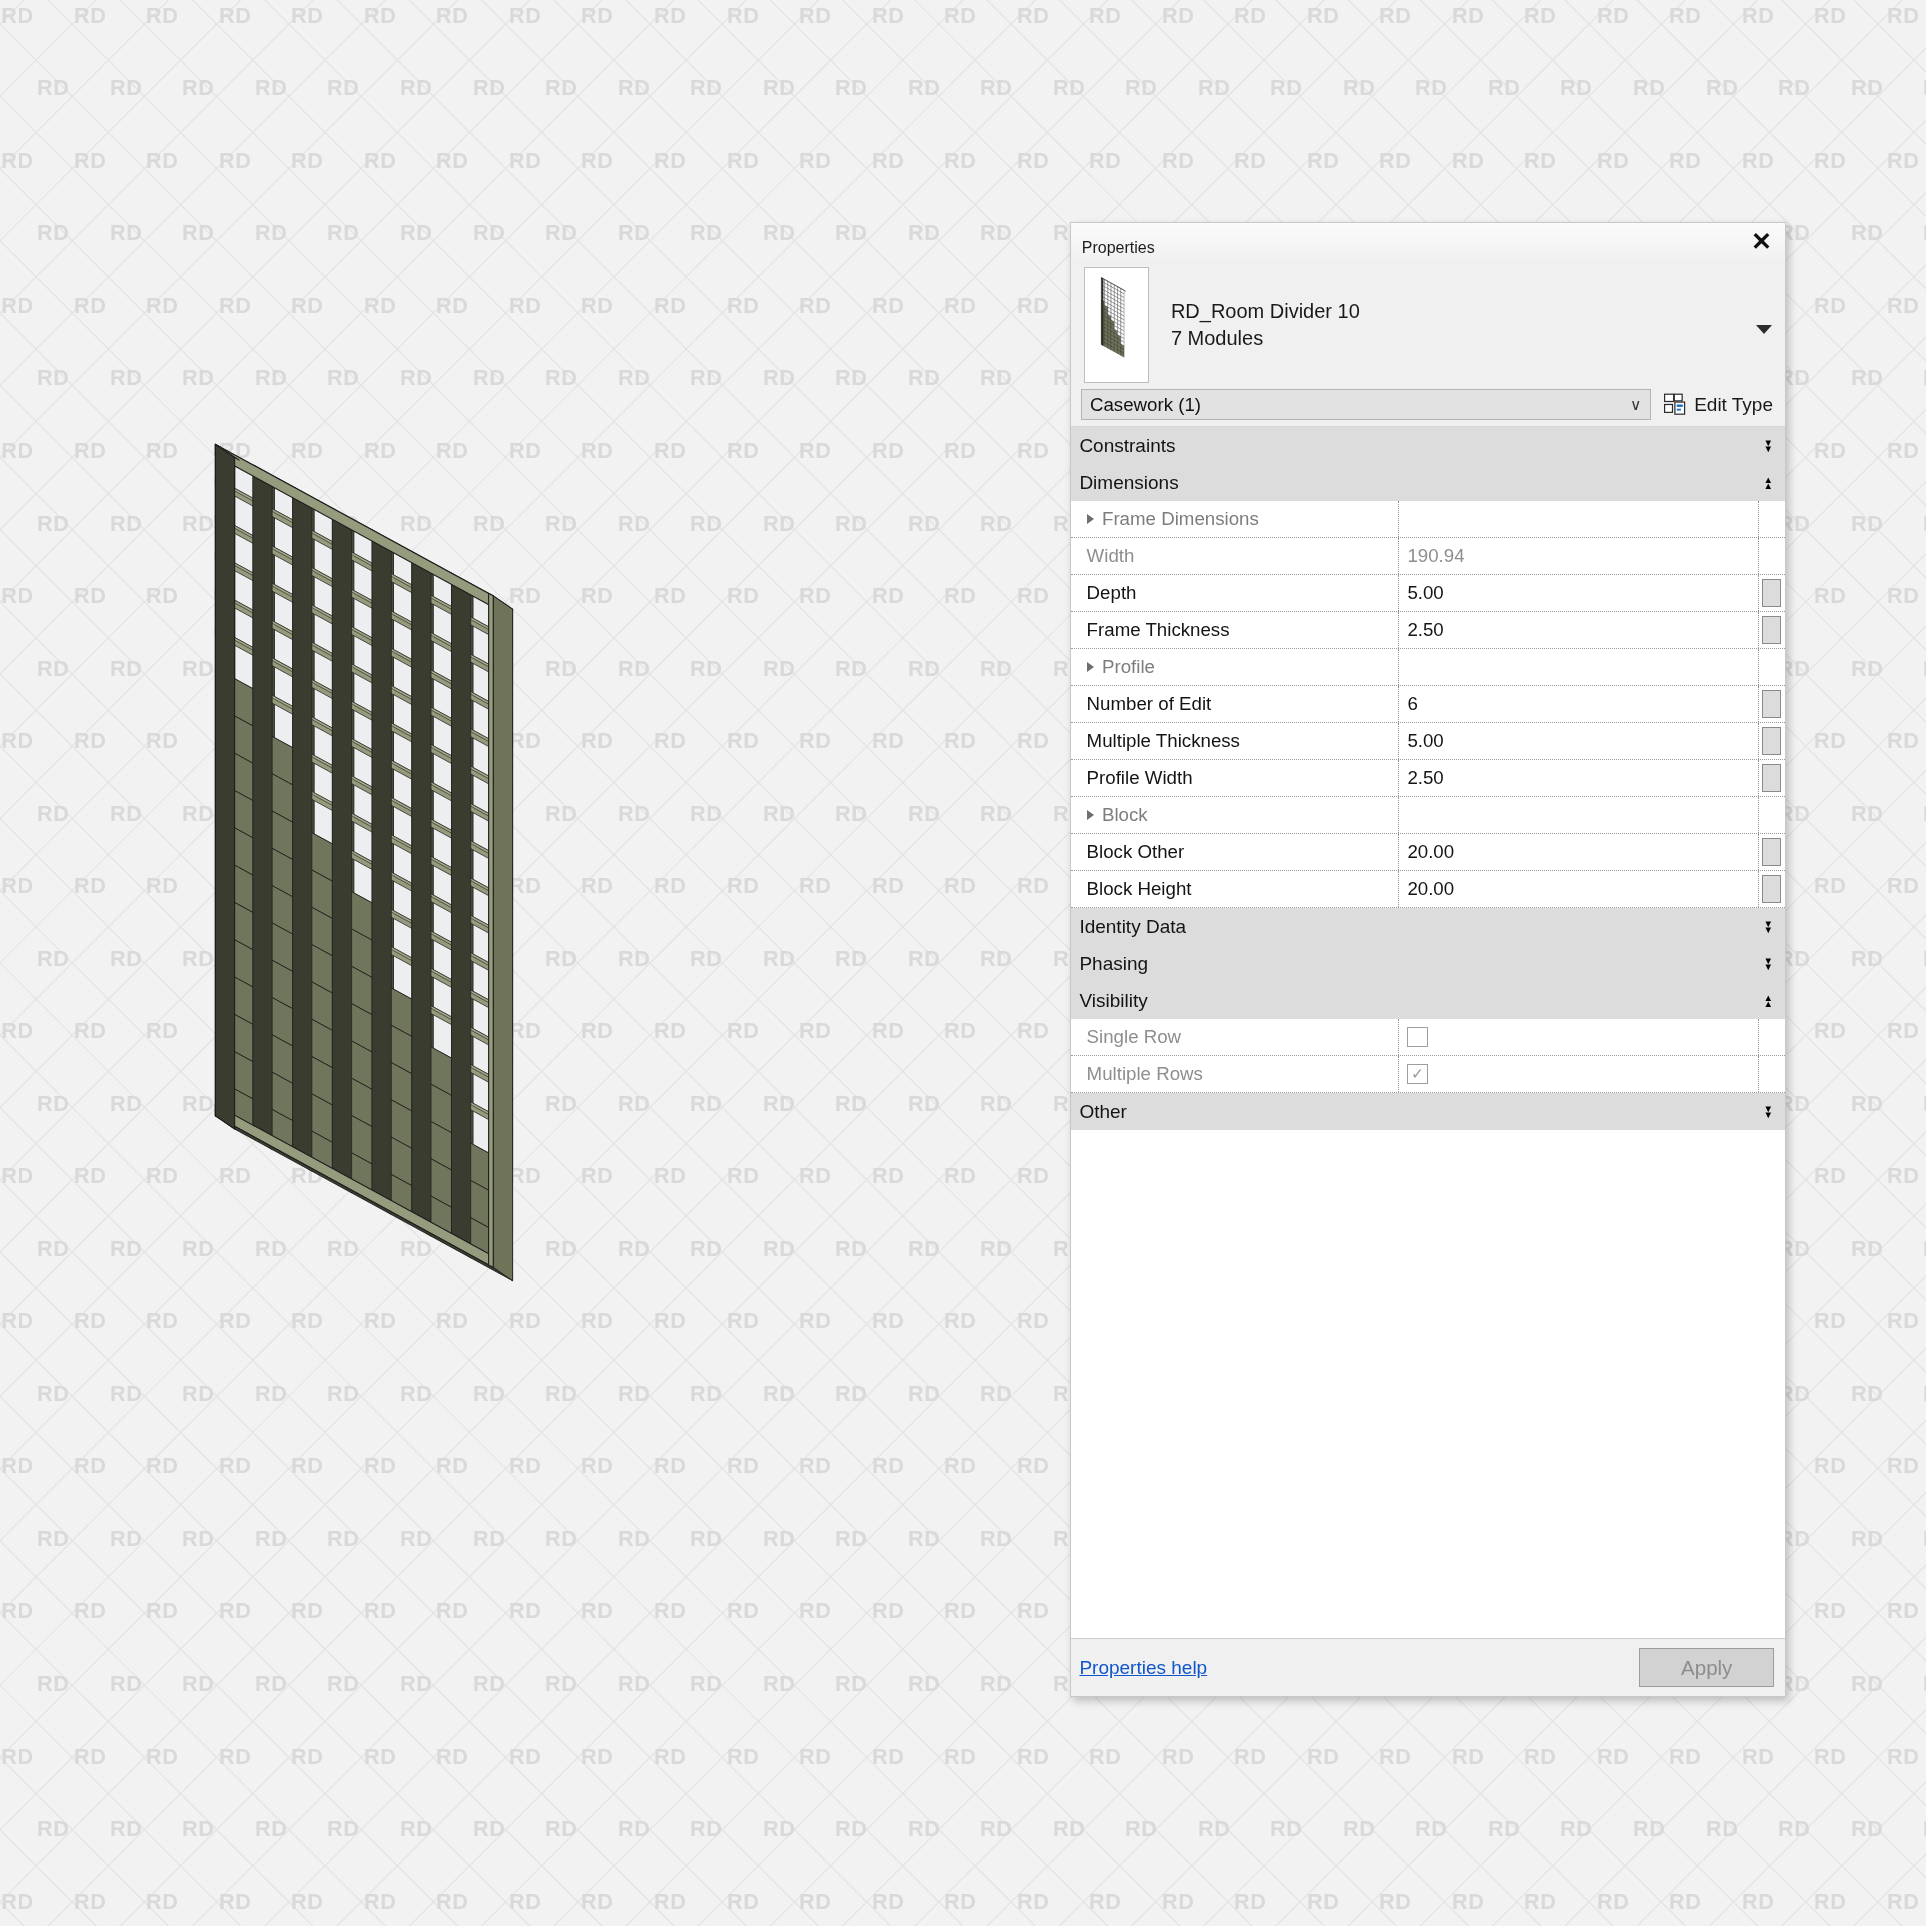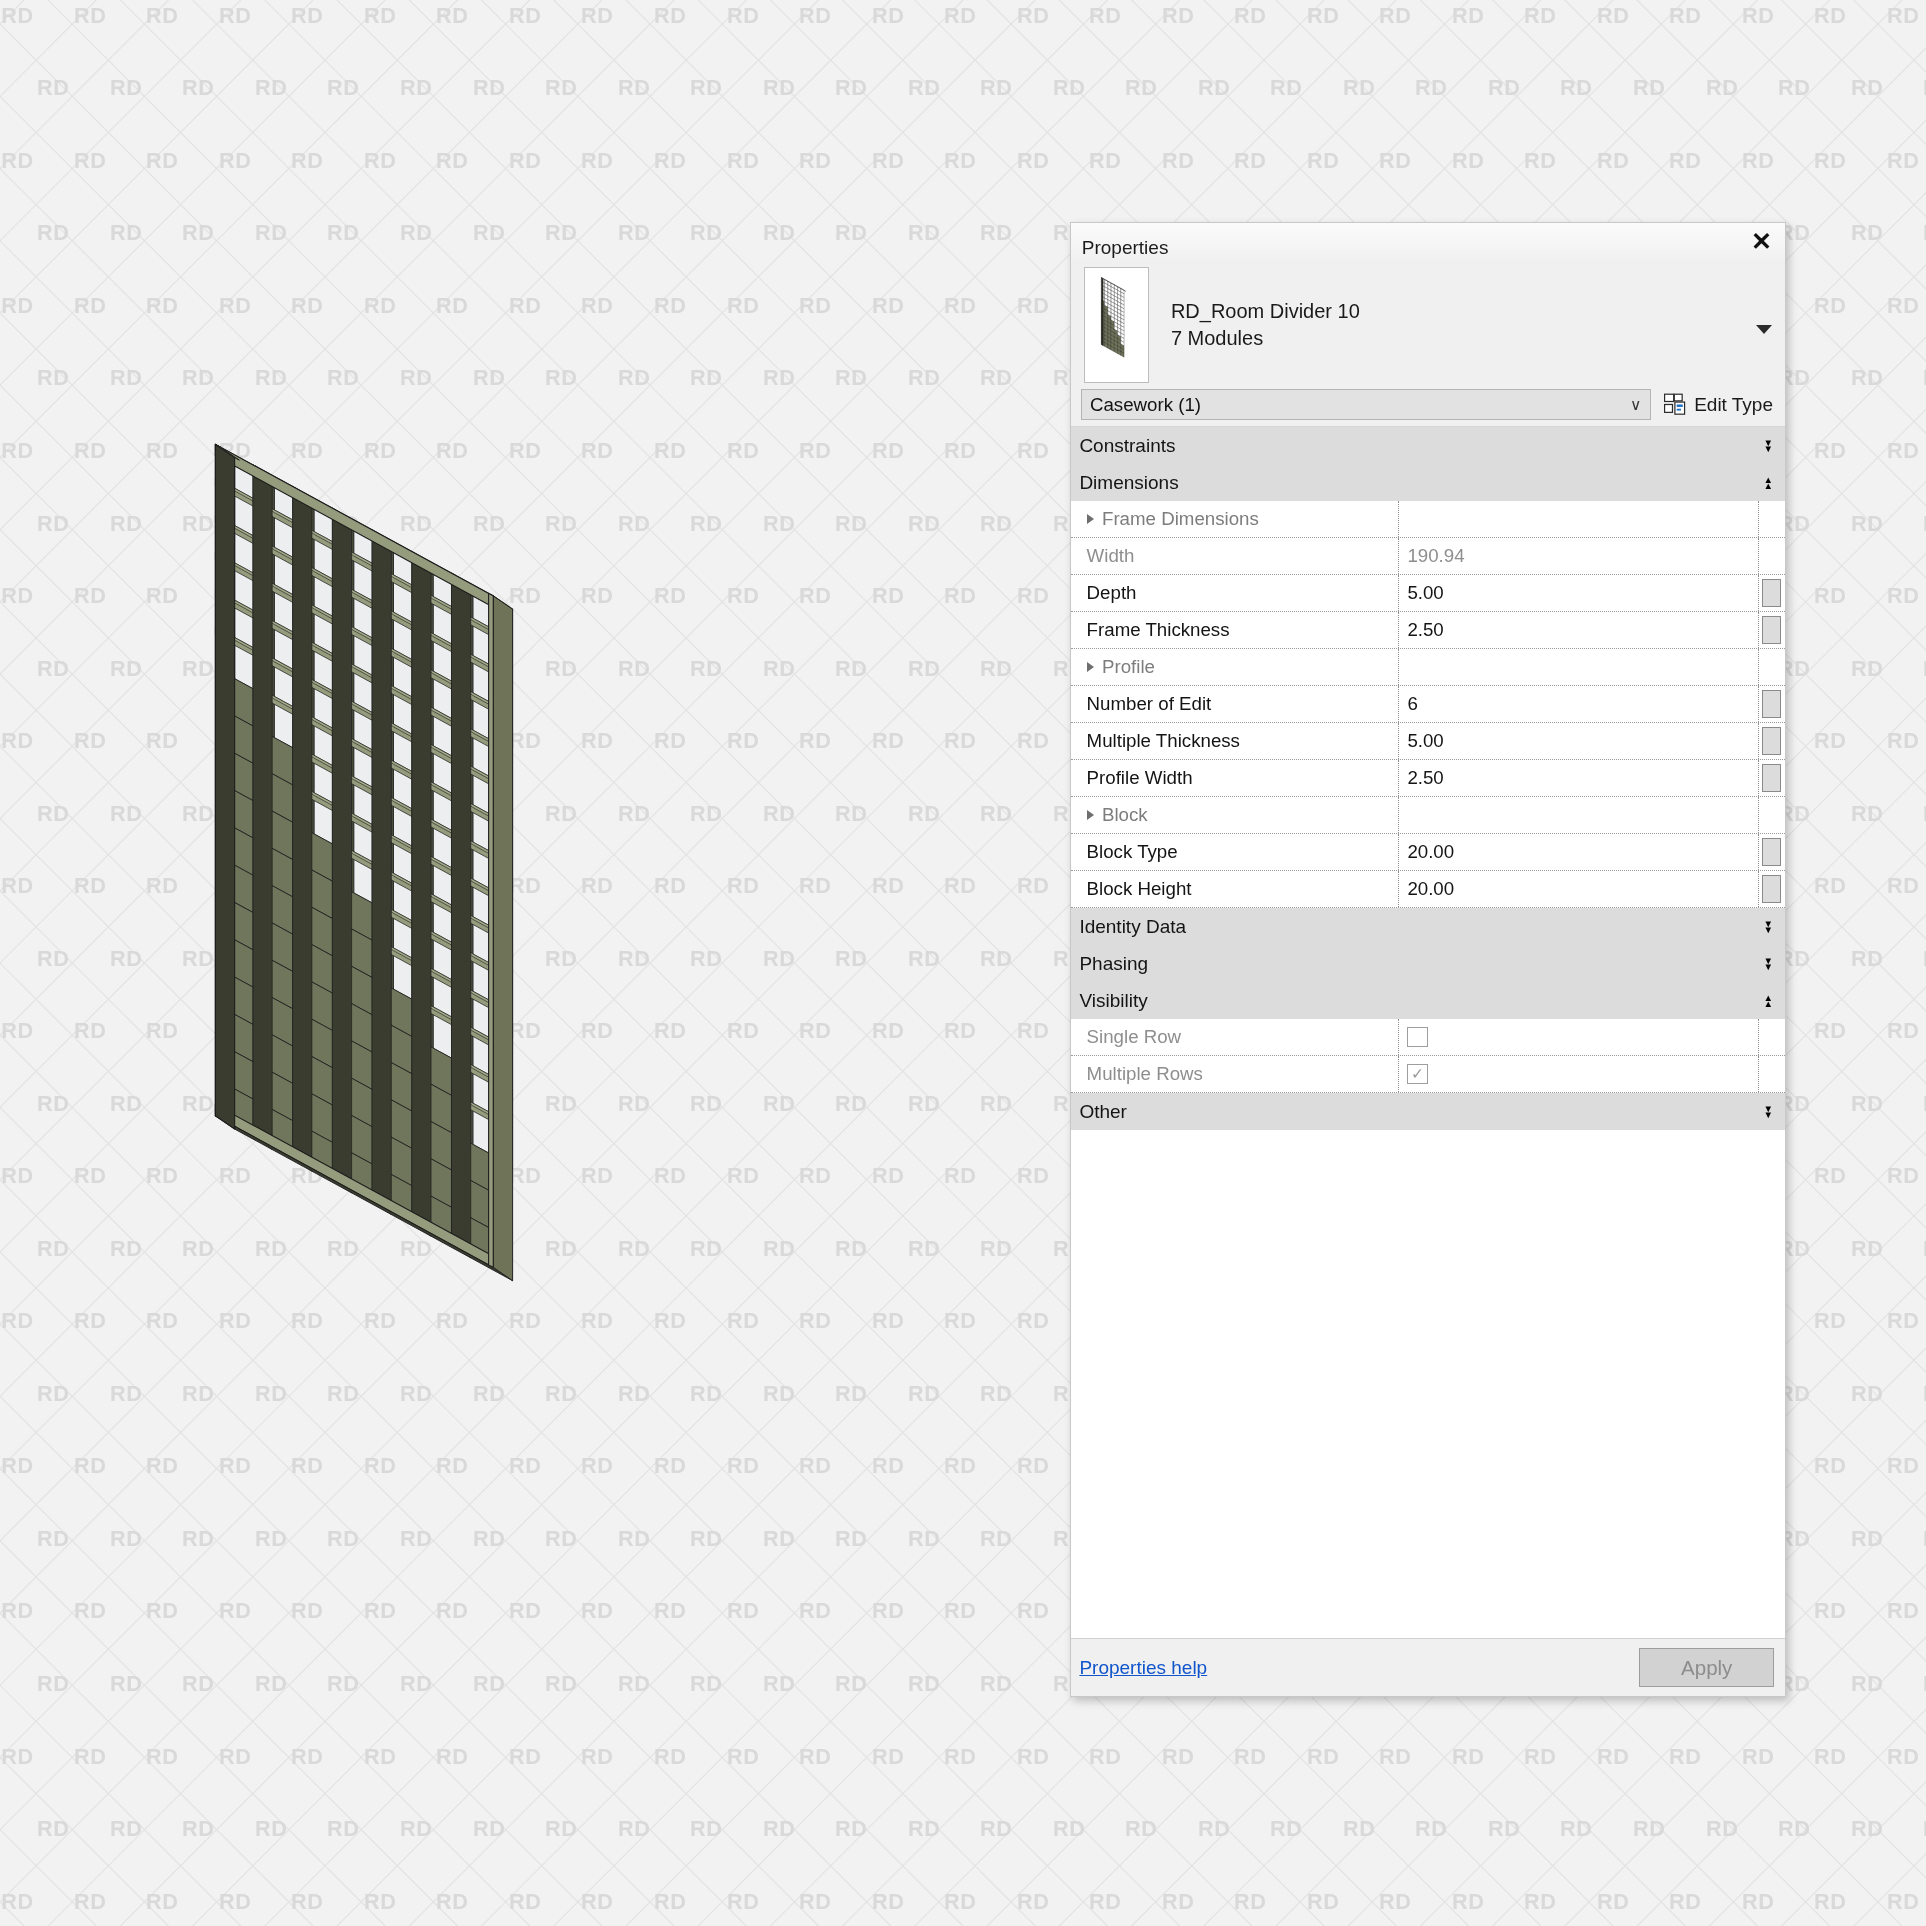--- a/index.html
+++ b/index.html
@@ -52,21 +52,21 @@
     flex-direction: column;
   }
   .pal-titlebar {
     height: 37px;
     background: linear-gradient(180deg,#fbfbfb 0%, #f1f1f1 100%);
     display: flex; align-items: center;
     padding: 0 6px 0 10.8px;
     flex: 0 0 auto;
   }
   .pal-title {
-    font-size: 19px; color: #1d1d1d; margin-top: 12px;
+    font-size: 16px; color: #1d1d1d; margin-top: 12px;
   }
   .pal-close {
     margin-left: auto;
     width: 35px; height: 31px;
     display: flex; align-items: center; justify-content: center;
     font-size: 25px; font-weight: bold; color: #111;
     cursor: pointer;
     font-family: "Liberation Sans", sans-serif;
   }
 
@@ -1826,21 +1826,21 @@
         </div>
         <div class="prop-row subhead">
           <div class="prop-label group">
             <span class="tri"></span>
             <span>Block</span>
           </div>
           <div class="prop-value"></div>
           <div class="prop-tail"></div>
         </div>
         <div class="prop-row">
-          <div class="prop-label">Block Type</div>
+          <div class="prop-label">Block Other</div>
           <div class="prop-value">20.00</div>
           <div class="prop-tail">
             <div class="mini-btn"></div>
           </div>
         </div>
         <div class="prop-row">
           <div class="prop-label">Block Height</div>
           <div class="prop-value">20.00</div>
           <div class="prop-tail">
             <div class="mini-btn"></div>

